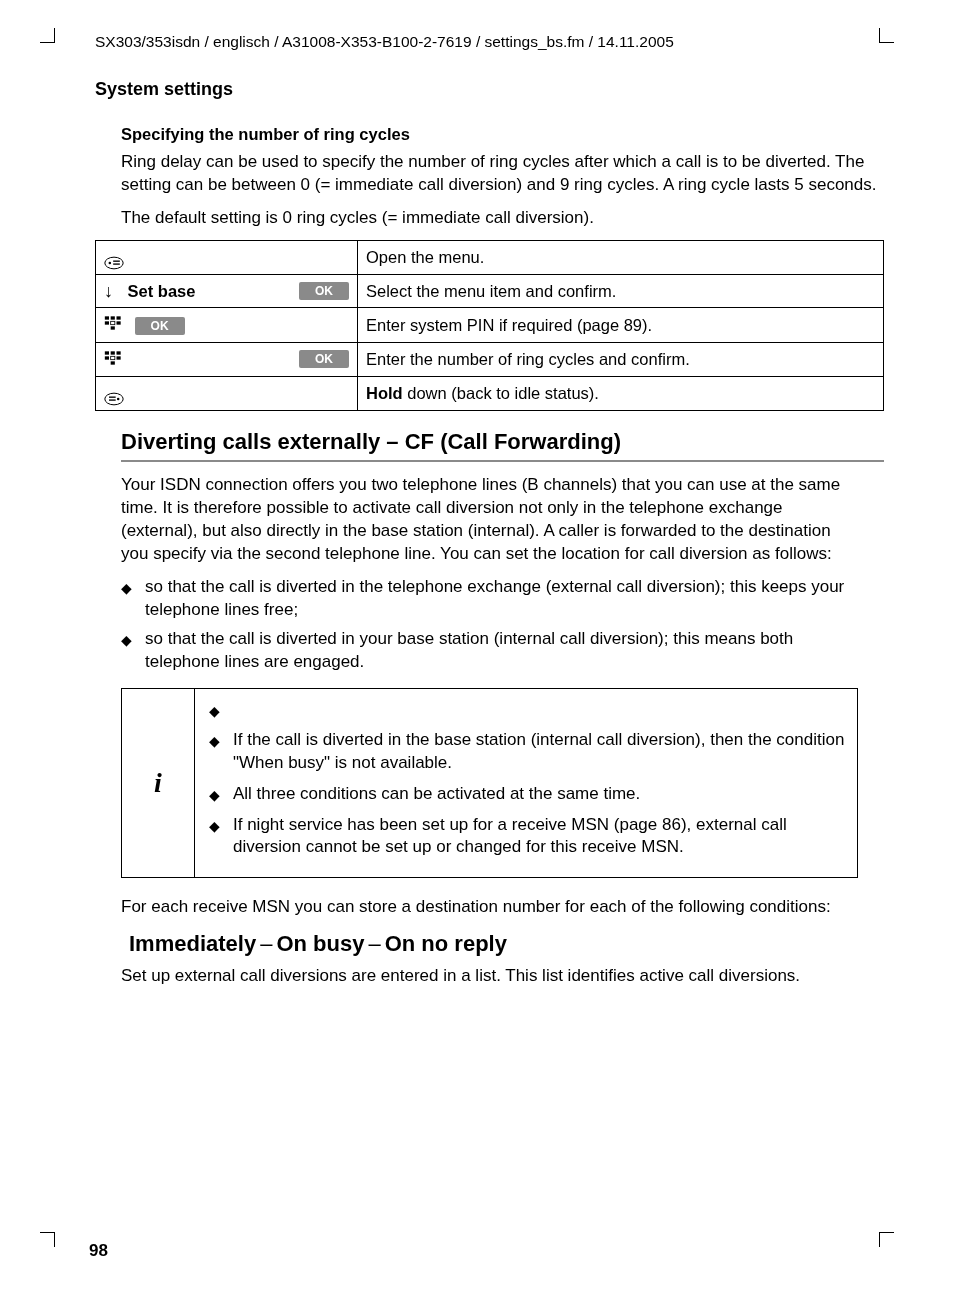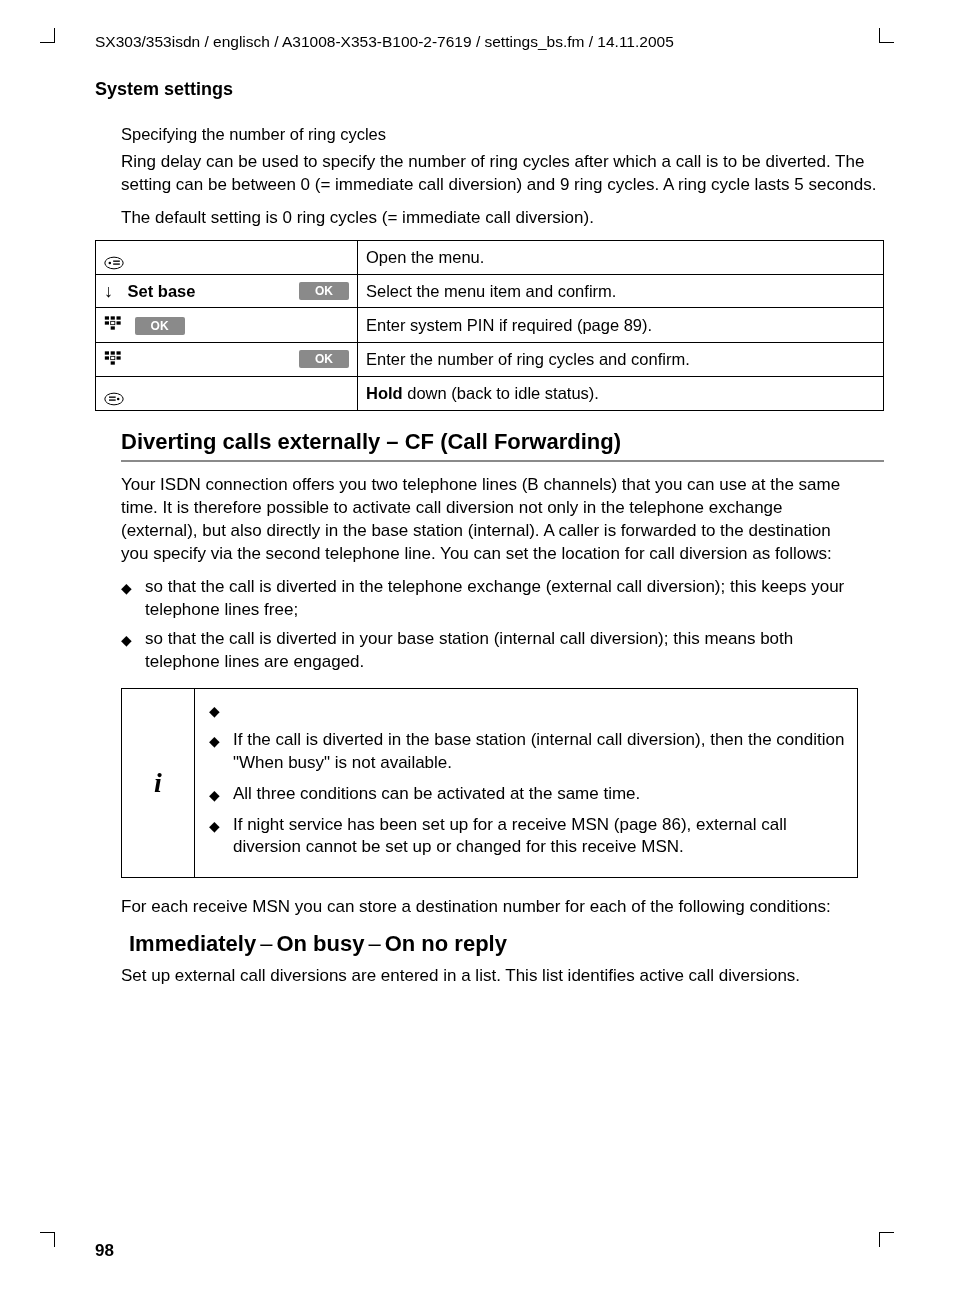--- a/index.html
+++ b/index.html
@@ -4,21 +4,21 @@
 <style>
   body{margin:0;background:#fff;font-family:Arial,Helvetica,sans-serif;color:#000;font-size:17px;line-height:1.35}
   .page{width:954px;height:1307px;position:relative;box-sizing:border-box;padding:30px 70px 40px 95px}
   .crop-tl,.crop-tr,.crop-bl,.crop-br{position:absolute;width:14px;height:14px}
   .crop-tl{top:28px;left:40px;border-right:1px solid #000;border-bottom:1px solid #000}
   .crop-tr{top:28px;right:60px;border-left:1px solid #000;border-bottom:1px solid #000}
   .crop-bl{bottom:60px;left:40px;border-right:1px solid #000;border-top:1px solid #000}
   .crop-br{bottom:60px;right:60px;border-left:1px solid #000;border-top:1px solid #000}
   .header-path{font-size:15.5px;margin:2px 0 24px 0}
   .section-title{font-weight:bold;font-size:18px;margin:0 0 22px 0}
-  .sub-title{font-weight:normal;font-size:16.5px;margin:0 0 6px 26px}
+  .sub-title{font-weight:bold;font-size:16.5px;margin:0 0 6px 26px}
   .para{margin:0 0 6px 26px}
   .para2{margin:10px 0 6px 26px}
   table.steps{border-collapse:collapse;width:100%;margin:10px 0 14px 0}
   table.steps td{border:1px solid #000;padding:5px 8px;vertical-align:middle;font-size:16.5px}
   table.steps td.left{width:245px}
   .arrow-down{display:inline-block;font-weight:bold;font-size:18px;margin-right:10px;line-height:1}
   .menu-label{font-weight:bold;margin-right:6px}
   .ok-badge{display:inline-block;background:#8a8a8a;color:#fff;font-size:12px;font-weight:bold;padding:1px 16px;border-radius:2px;float:right;margin-top:2px}
   .icon-menu{display:inline-block;width:16px;height:12px;position:relative;vertical-align:middle}
   .icon-menu svg{width:20px;height:14px}
@@ -29,21 +29,21 @@
   .body-para{margin:0 26px 10px 26px}
   .bul-list{margin:4px 26px 14px 26px}
   .bul-item{display:flex;margin:0 0 6px 0}
   .bul-mark{flex:0 0 24px;font-size:14px;padding-top:3px}
   .note-box{border:1px solid #000;margin:10px 26px 18px 26px;display:flex}
   .note-icon{flex:0 0 72px;border-right:1px solid #000;display:flex;align-items:center;justify-content:center;font-family:Georgia,'Times New Roman',serif;font-style:italic;font-weight:bold;font-size:28px}
   .note-body{flex:1;padding:10px 12px 10px 14px}
   .note-body .bul-item{margin-bottom:8px}
   .cond-line{font-weight:bold;margin:6px 0 6px 34px;font-size:22px}
   .cond-line span.dash{font-weight:normal;margin:0 4px}
-  .page-num{position:absolute;bottom:44px;left:95px;font-weight:bold;font-size:17px}
+  .page-num{position:absolute;bottom:44px;left:89px;font-weight:bold;font-size:17px}
 </style>
 </head>
 <body>
 
 <div class="page">
   <div class="crop-tl"></div>
   <div class="crop-tr"></div>
   <div class="crop-bl"></div>
   <div class="crop-br"></div>
 

